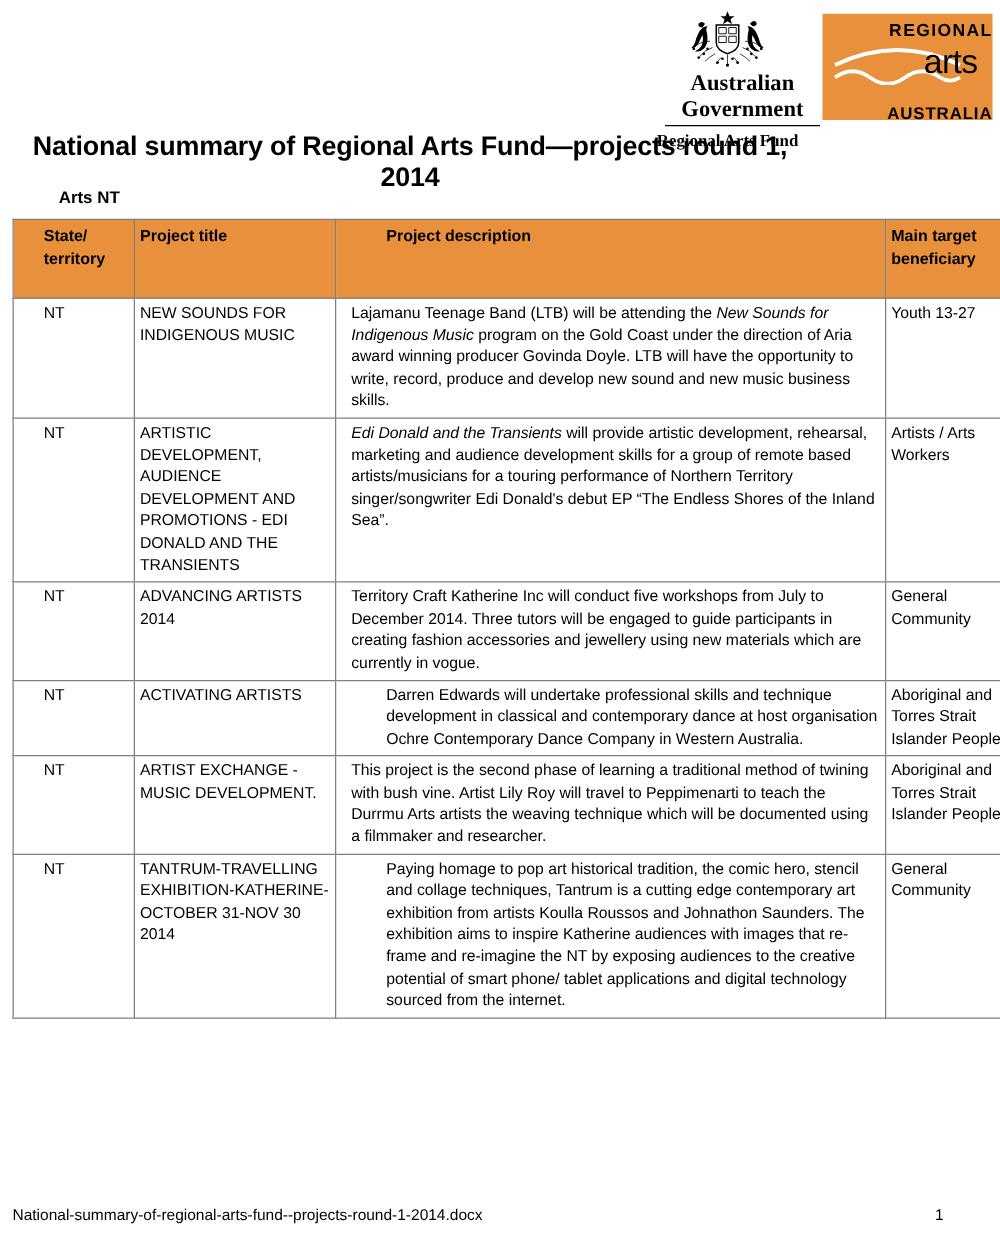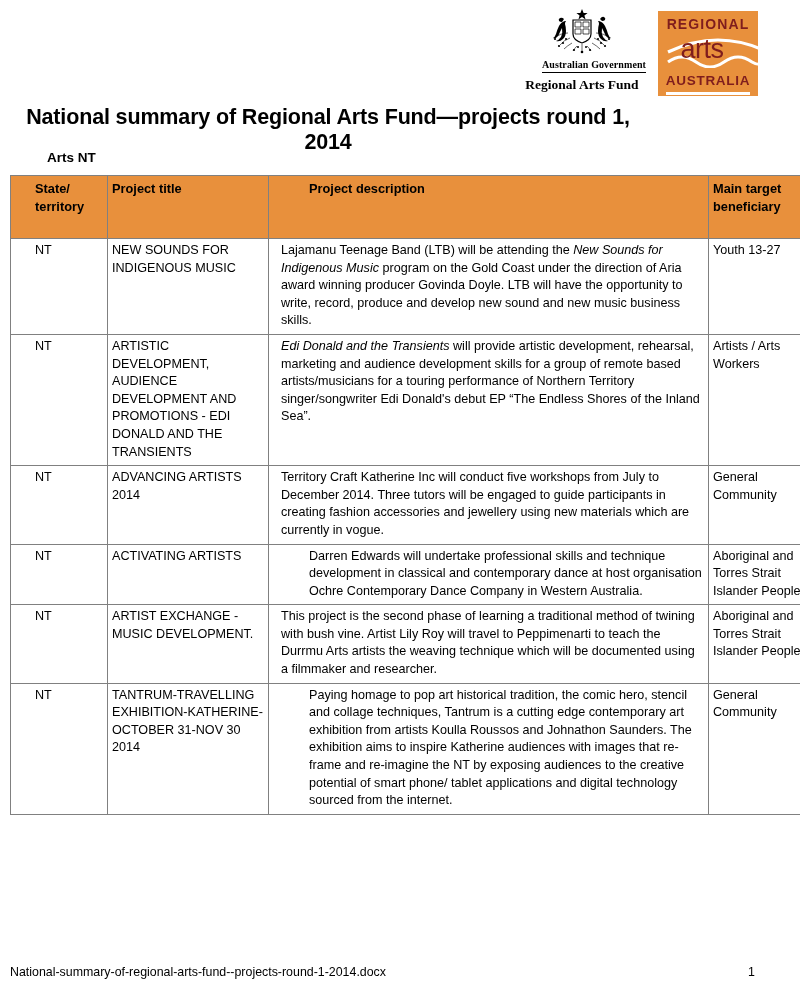--- a/index.html
+++ b/index.html
@@ -33,44 +33,44 @@
   }
   .crest-art {
     width: 100px;
     height: 46px;
     margin: 0 auto;
     display: block;
   }
   .crest-line1 {
     font-family: "Liberation Serif", serif;
     font-weight: bold;
-    font-size: 10px;
+    font-size: 18px;
     letter-spacing: .1px;
     margin-top: 2px;
     border-bottom: 1.3px solid #000;
     padding-bottom: 2px;
     display: inline-block;
     margin-left: 24px;
   }
   .crest-line2 {
     font-family: "Liberation Serif", serif;
     font-weight: bold;
     font-size: 13.5px;
     margin-top: 4px;
   }
 
   .raa-logo {
     position: absolute;
     left: 658px;
     top: 5px;
-    width: 100px;
+    width: 136px;
     height: 85px;
     background: #E8903C;
-    color: #7f1d1d;
-    text-align: center;
+    color: #000000;
+    text-align: right;
   }
   .raa-top {
     font-weight: bold;
     font-size: 14px;
     letter-spacing: 1.1px;
     margin-top: 5px;
   }
   .raa-mid {
     position: relative;
     height: 36px;
@@ -81,21 +81,21 @@
     left: 0; right: 12px; top: 2px;
     font-size: 27px;
     font-weight: normal;
     line-height: 30px;
     letter-spacing: -.5px;
   }
   .raa-bot {
     font-weight: bold;
     font-size: 13.5px;
     letter-spacing: .7px;
-    margin-top: 5px;
+    margin-top: 15px;
   }
   .raa-rule {
     width: 84px;
     height: 3px;
     background: #fff;
     margin: 4px auto 0 auto;
   }
 
   
   .doc-title {

